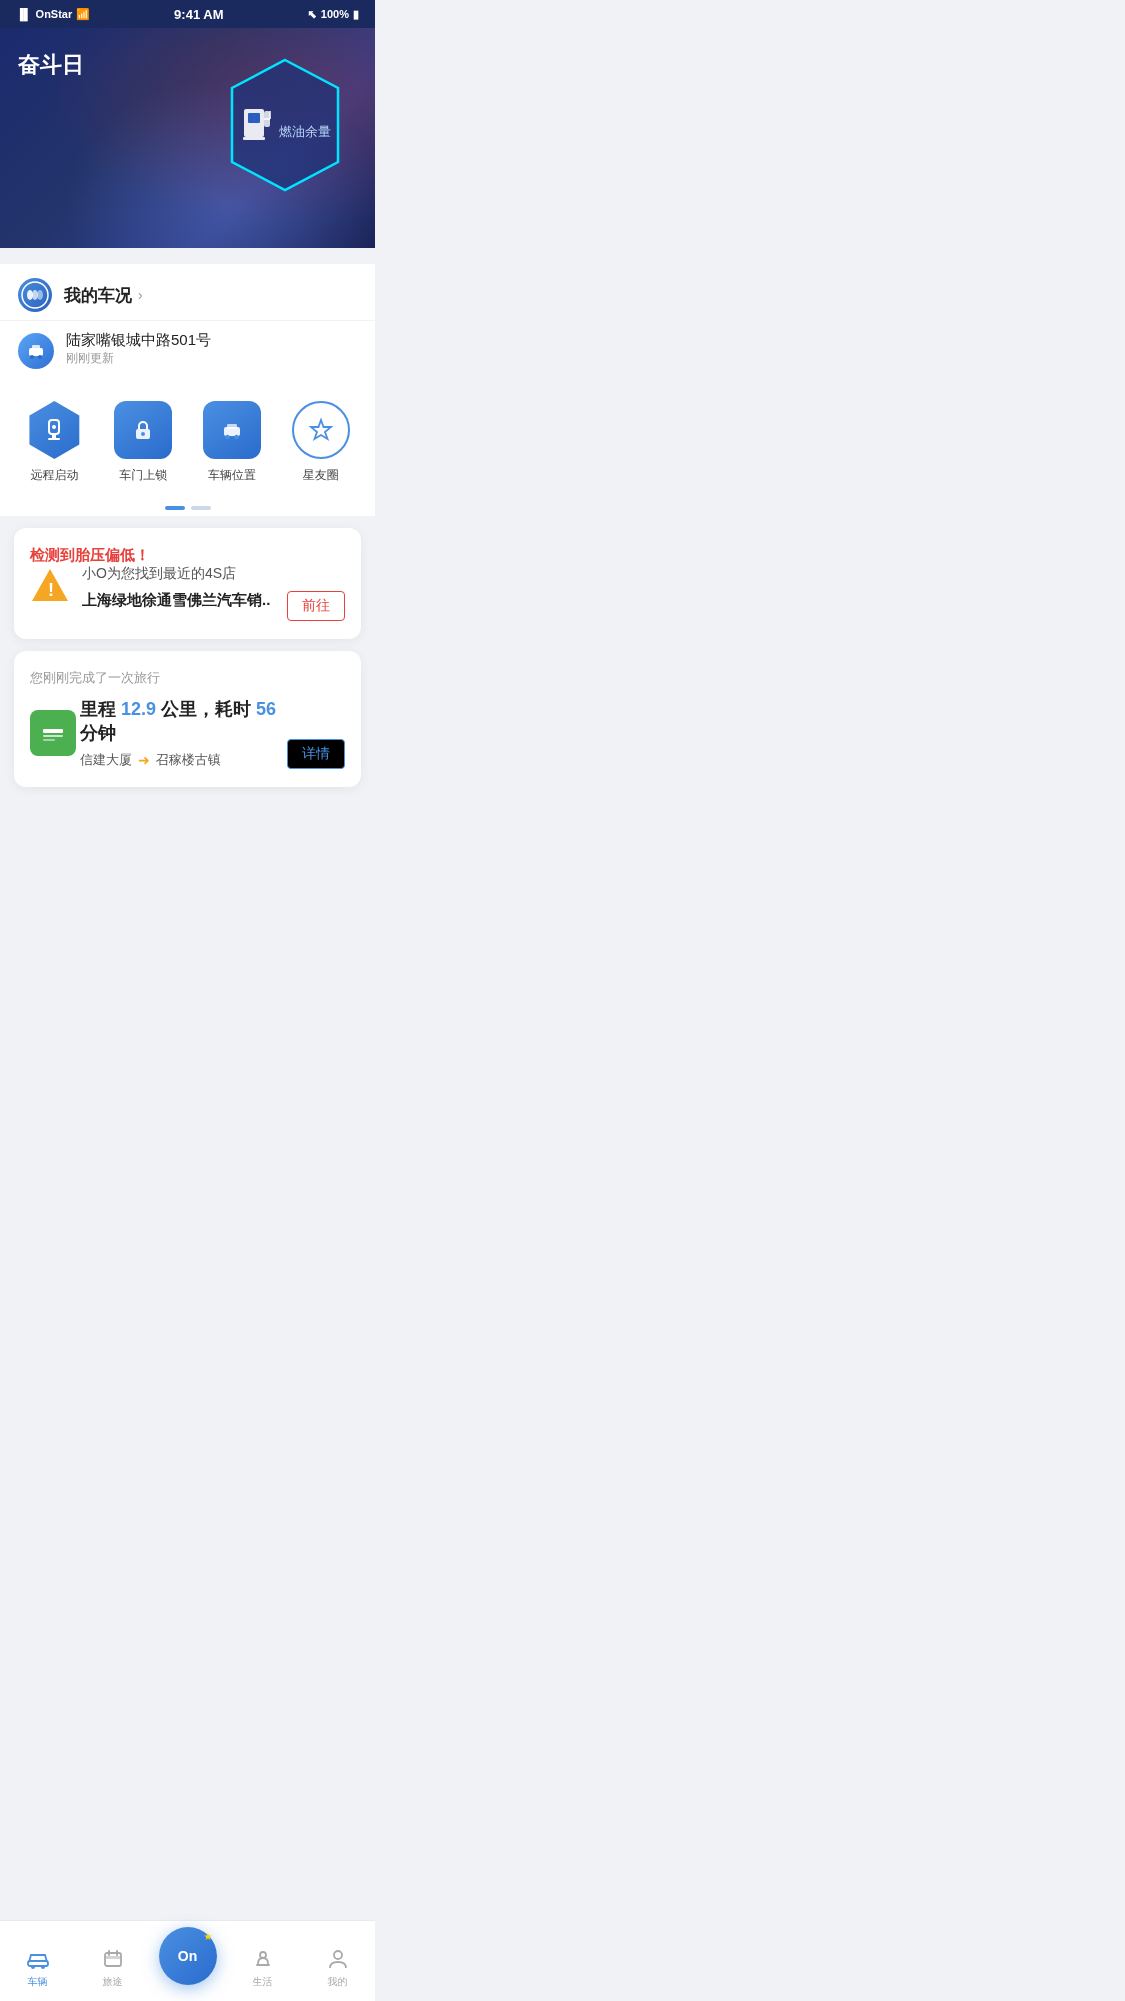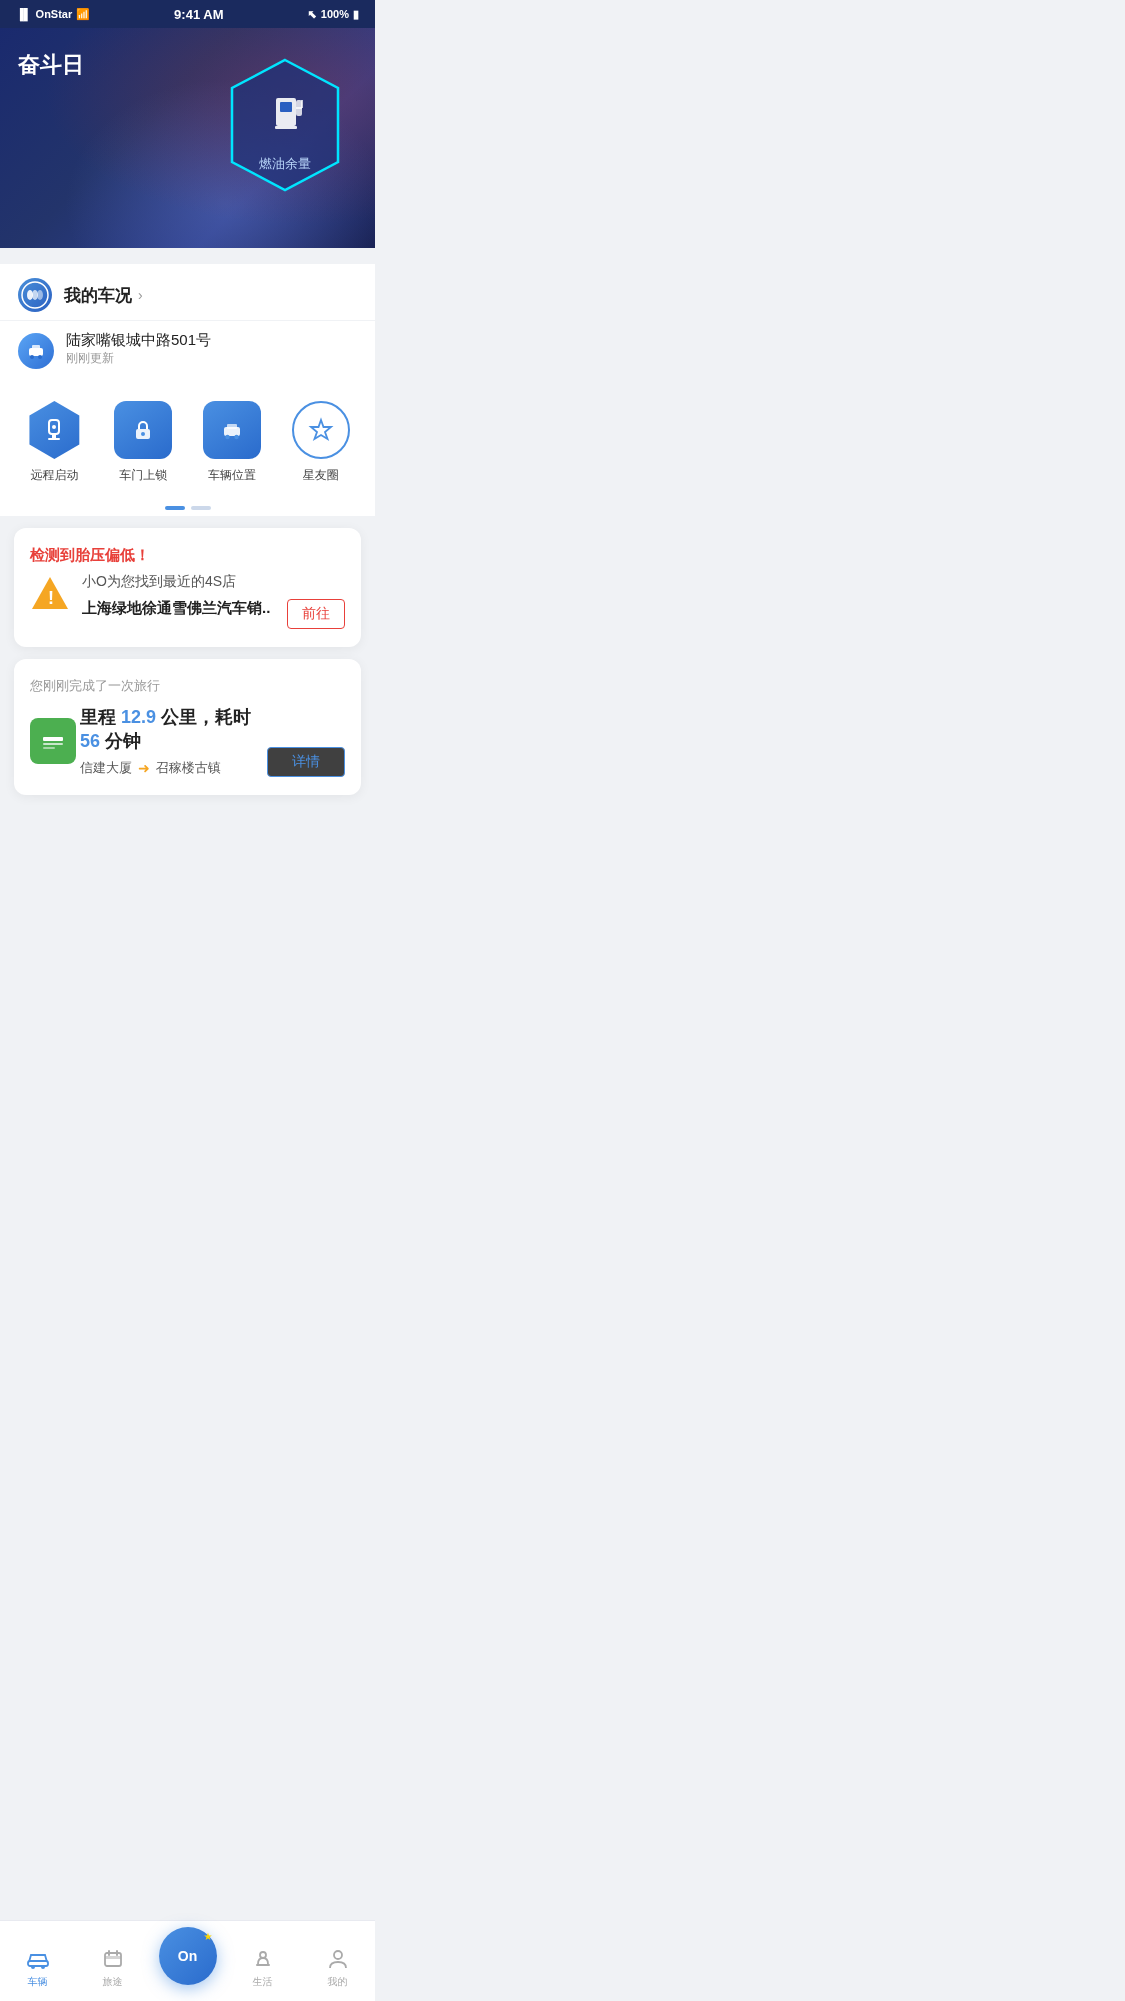--- a/index.html
+++ b/index.html
@@ -66,22 +66,22 @@
     .hex-shape {
       position: absolute;
       top: 0; left: 0;
       width: 120px;
       height: 138px;
     }
     .fuel-content {
       position: relative;
       z-index: 2;
       display: flex;
-      flex-direction: column;
-      align-items: flex-end;
+      flex-direction: row;
+      align-items: center;
       color: white;
       margin-top: 10px;
     }
     .fuel-icon {
       font-size: 36px;
       color: white;
       margin-bottom: 8px;
     }
     .fuel-label {
       font-size: 13px;
@@ -214,21 +214,20 @@
       background: white;
       margin: 12px 14px;
       border-radius: 12px;
       padding: 18px 16px;
       box-shadow: 0 2px 12px rgba(0,0,0,0.06);
     }
     .alert-title {
       color: #e8403a;
       font-size: 15px;
       font-weight: 700;
-      margin-bottom: 8px;
     }
     .alert-body {
       display: flex;
       align-items: flex-start;
       gap: 12px;
     }
     .alert-triangle {
       width: 40px;
       height: 40px;
       flex-shrink: 0;
@@ -289,24 +288,24 @@
       display: flex;
       align-items: center;
       gap: 6px;
       font-size: 13px;
       color: #555;
     }
     .trip-arrow { color: #f5a623; font-size: 14px; }
     .trip-detail-btn {
       border: 1.5px solid #4a90e2;
       color: #4a90e2;
-      padding: 5px 24px;
+      padding: 5px 14px;
       border-radius: 4px;
       font-size: 14px;
-      background: #404040;
+      background: #000000;
       cursor: pointer;
       align-self: flex-end;
     }
 
     
     .bottom-nav {
       position: fixed;
       bottom: 0;
       left: 0;
       width: 375px;

